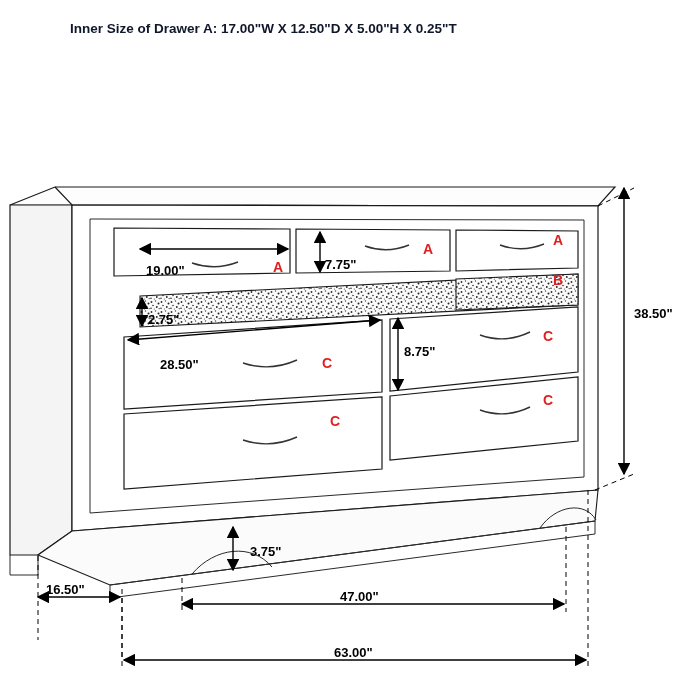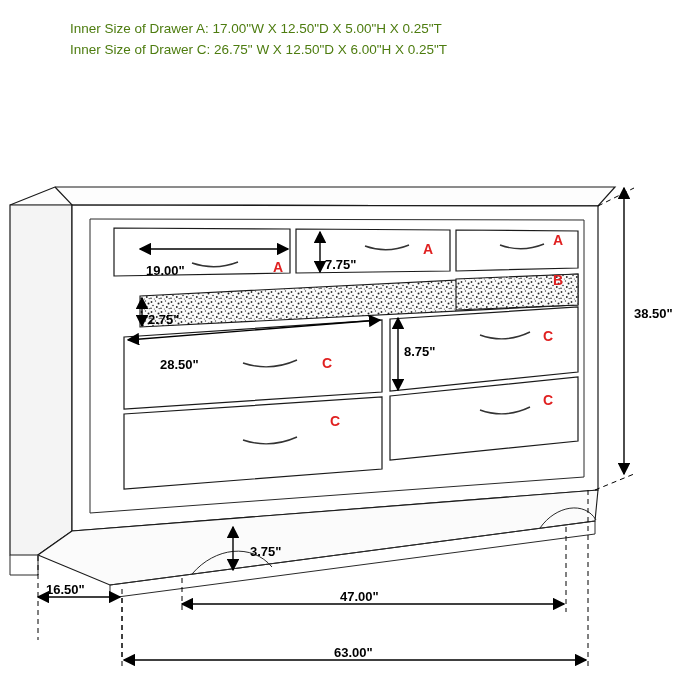--- a/index.html
+++ b/index.html
@@ -21,22 +21,22 @@
     height: 700px;
   }
   .spec-block {
     position: absolute;
     left: 70px;
     top: 18px;
     width: 600px;
   }
   .spec-line {
     font-size: 13.5px;
-    font-weight: normal;
-    color: #4d7c0f;
+    font-weight: bold;
+    color: #0f172a;
     line-height: 21px;
     white-space: nowrap;
   }
   svg.diagram {
     position: absolute;
     left: 0;
     top: 0;
     width: 700px;
     height: 700px;
   }
@@ -103,21 +103,20 @@
     stroke-width: 1.1;
   }
 </style>
 </head>
 <body>
 
 <div id="root">
 
   <div class="spec-block">
     <div class="spec-line">Inner Size of Drawer A: 17.00"W X 12.50"D X 5.00"H X 0.25"T</div>
-    <div class="spec-line">Inner Size of Drawer C: 26.75" W X 12.50"D X 6.00"H X 0.25"T</div>
   </div>
 
   <svg class="diagram" viewBox="0 0 700 700">
     <defs>
       <marker id="ah" markerWidth="9" markerHeight="9" refX="8" refY="4.5" orient="auto">
         <path d="M0,0 L9,4.5 L0,9 z" fill="#000"></path>
       </marker>
       <marker id="ahs" markerWidth="9" markerHeight="9" refX="1" refY="4.5" orient="auto">
         <path d="M9,0 L0,4.5 L9,9 z" fill="#000"></path>
       </marker>

